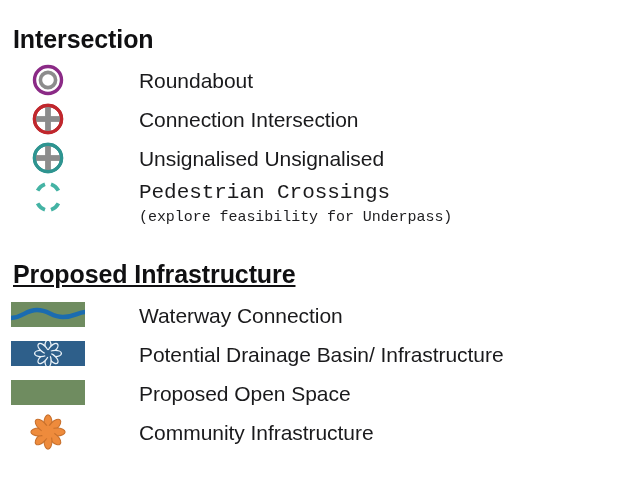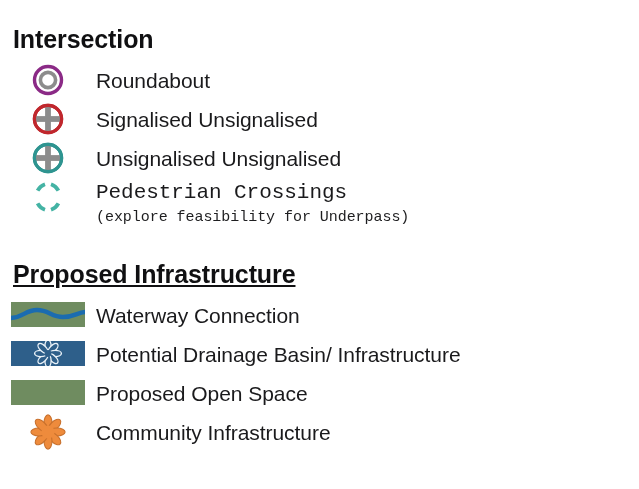--- a/index.html
+++ b/index.html
@@ -39,20 +39,21 @@
   }
   .rows {
     margin: 0;
     padding: 0;
     list-style: none;
   }
   .row {
     display: flex;
     align-items: flex-start;
     height: 39px;
+    gap: 43px;
   }
   .row.tall {
     height: 58px;
     font-family: Liberation Mono, monospace;
   }
   .swatch {
     flex: 0 0 auto;
     width: 96px;
     display: flex;
     align-items: center;
@@ -118,21 +119,21 @@
       <li class="row">
         <span class="swatch">
           <svg width="34" height="34" viewBox="0 0 34 34">
             <circle cx="17" cy="17" r="13.6" fill="none" stroke="#C0272D" stroke-width="3.2"></circle>
             <rect x="14.1" y="2.4" width="5.8" height="29.2" fill="#8C8C8C"></rect>
             <rect x="2.4" y="14.1" width="29.2" height="5.8" fill="#8C8C8C"></rect>
             <circle cx="17" cy="17" r="13.6" fill="none" stroke="#C0272D" stroke-width="3.2"></circle>
           </svg>
         </span>
         <span class="label-wrap">
-          <span class="label">Signalised Unsignalised</span>
+          <span class="label">Connection Intersection</span>
         </span>
       </li>
 
       <li class="row">
         <span class="swatch">
           <svg width="34" height="34" viewBox="0 0 34 34">
             <circle cx="17" cy="17" r="13.6" fill="none" stroke="#2E9490" stroke-width="3.2"></circle>
             <rect x="14.1" y="2.4" width="5.8" height="29.2" fill="#8C8C8C"></rect>
             <rect x="2.4" y="14.1" width="29.2" height="5.8" fill="#8C8C8C"></rect>
             <circle cx="17" cy="17" r="13.6" fill="none" stroke="#2E9490" stroke-width="3.2"></circle>

